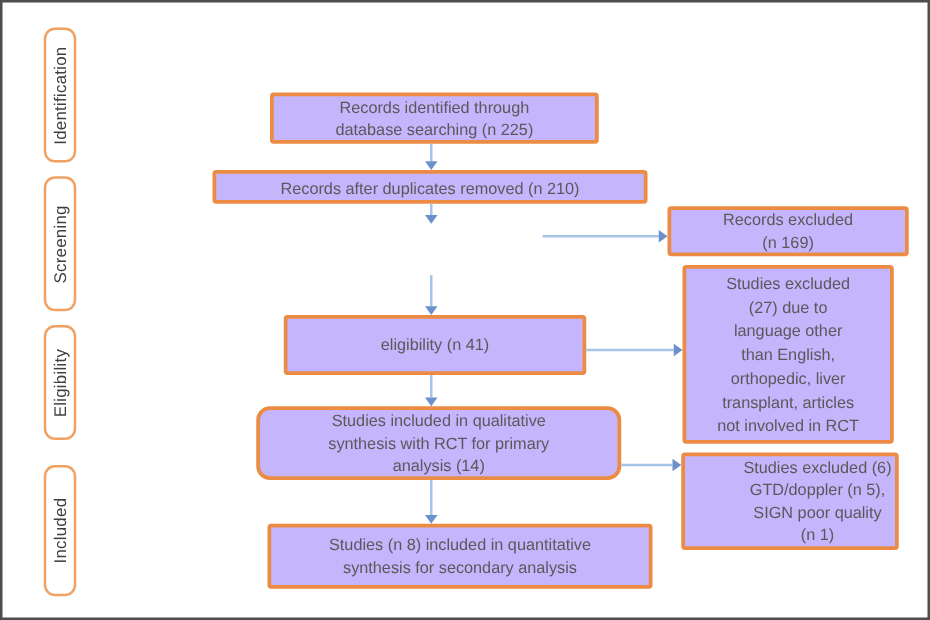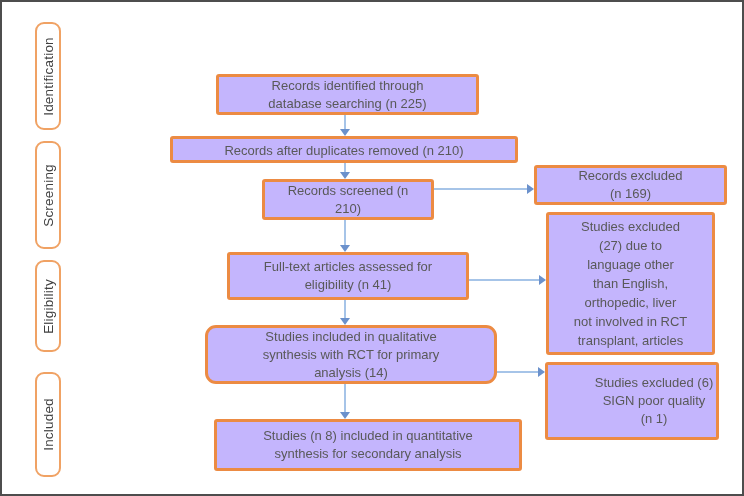--- a/index.html
+++ b/index.html
@@ -100,53 +100,49 @@
 
   <div class="fbox" style="left:214px; top:72px;  width:263px; height:41px;">
       <span class="line">Records identified through</span>
       <span class="line">database searching (n 225)</span>
     </div>
 
   <div class="fbox" style="left:168px; top:134px; width:348px; height:27px;justify-content:flex-end;">
       <span class="line">Records after duplicates removed (n 210)</span>
     </div>
 
-  <div class="fbox" style="left:260px; top:177px; width:172px; height:41px;">
-      <span class="line">Records screened (n</span>
-      <span class="line">210)</span>
-    </div>
 
   <div class="fbox" style="left:532px; top:163px; width:193px; height:40px;">
       <span class="line">Records excluded</span>
       <span class="line">(n 169)</span>
     </div>
 
   <div class="fbox" style="left:544px; top:210px; width:169px; height:143px; line-height:19px;">
       <span class="line">Studies excluded</span>
       <span class="line">(27) due to</span>
       <span class="line">language other</span>
       <span class="line">than English,</span>
       <span class="line">orthopedic, liver</span>
+      <span class="line">transplant, articles</span>
       <span class="line">not involved in RCT</span>
-      <span class="line">transplant, articles</span>
     </div>
 
   <div class="fbox" style="left:225px; top:250px; width:242px; height:48px;">
-      <span class="line">Full-text articles assessed for</span>
       <span class="line">eligibility (n 41)</span>
     </div>
 
   <div class="fbox" style="left:203px; top:323px; width:292px; height:59px;border-radius:11px;">
       <span class="line">Studies included in qualitative</span>
       <span class="line">synthesis with RCT for primary</span>
       <span class="line">analysis (14)</span>
     </div>
 
   <div class="fbox" style="left:543px; top:360px; width:174px; height:78px;padding-left:44px;">
       <span class="line">Studies excluded (6)</span>
+      <span class="line">GTD/doppler (n 5),</span>
       <span class="line">SIGN poor quality</span>
       <span class="line">(n 1)</span>
     </div>
 
   <div class="fbox" style="left:212px; top:417px; width:308px; height:52px;">
       <span class="line">Studies (n 8) included in quantitative</span>
       <span class="line">synthesis for secondary analysis</span>
     </div>
 
   <div class="varrow" style="left:342px; top:113px; height:14px;"></div>

